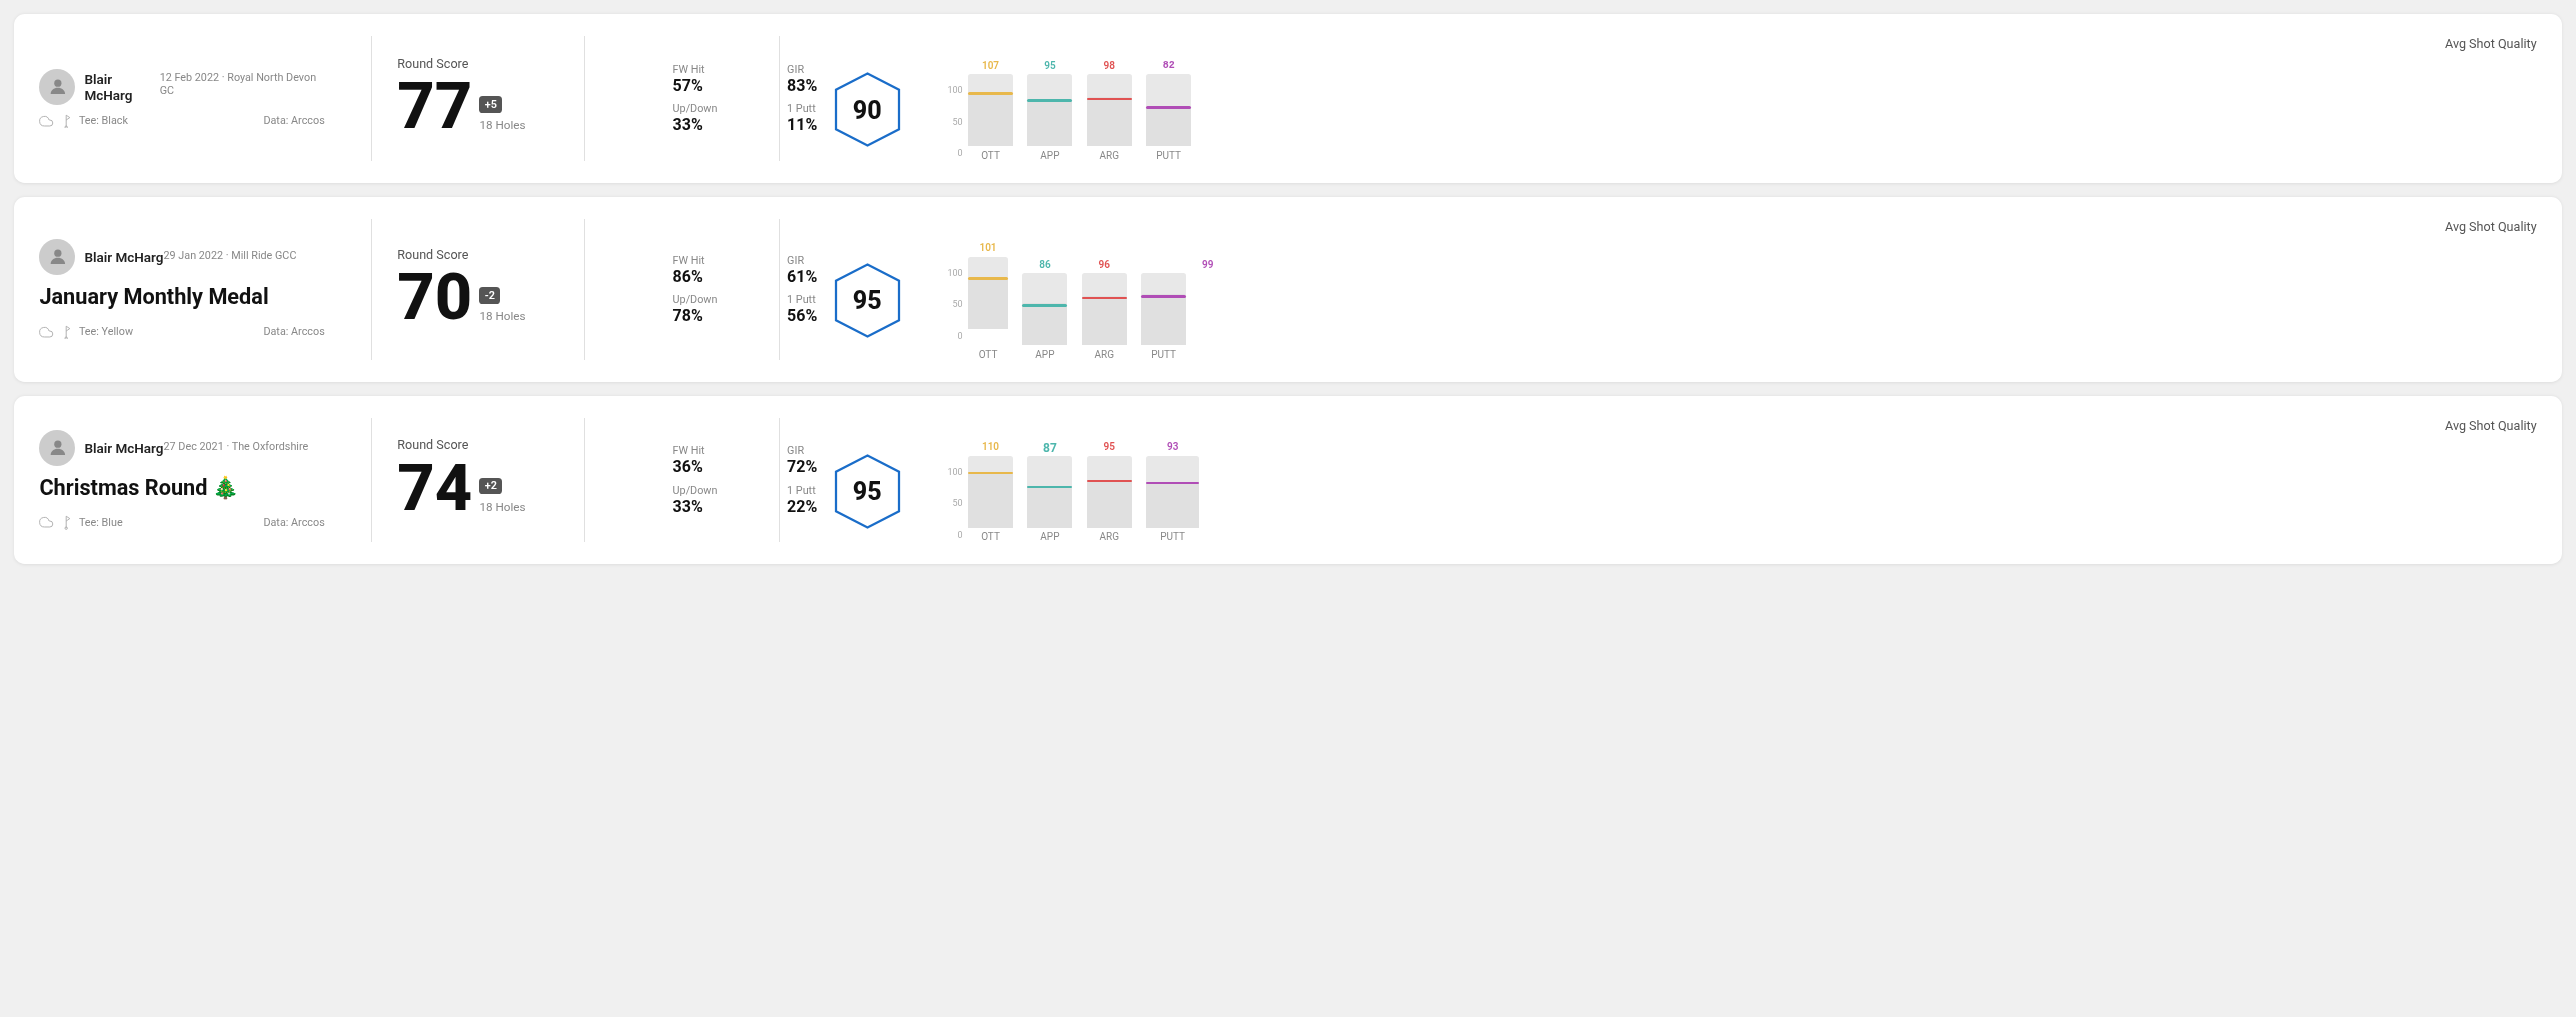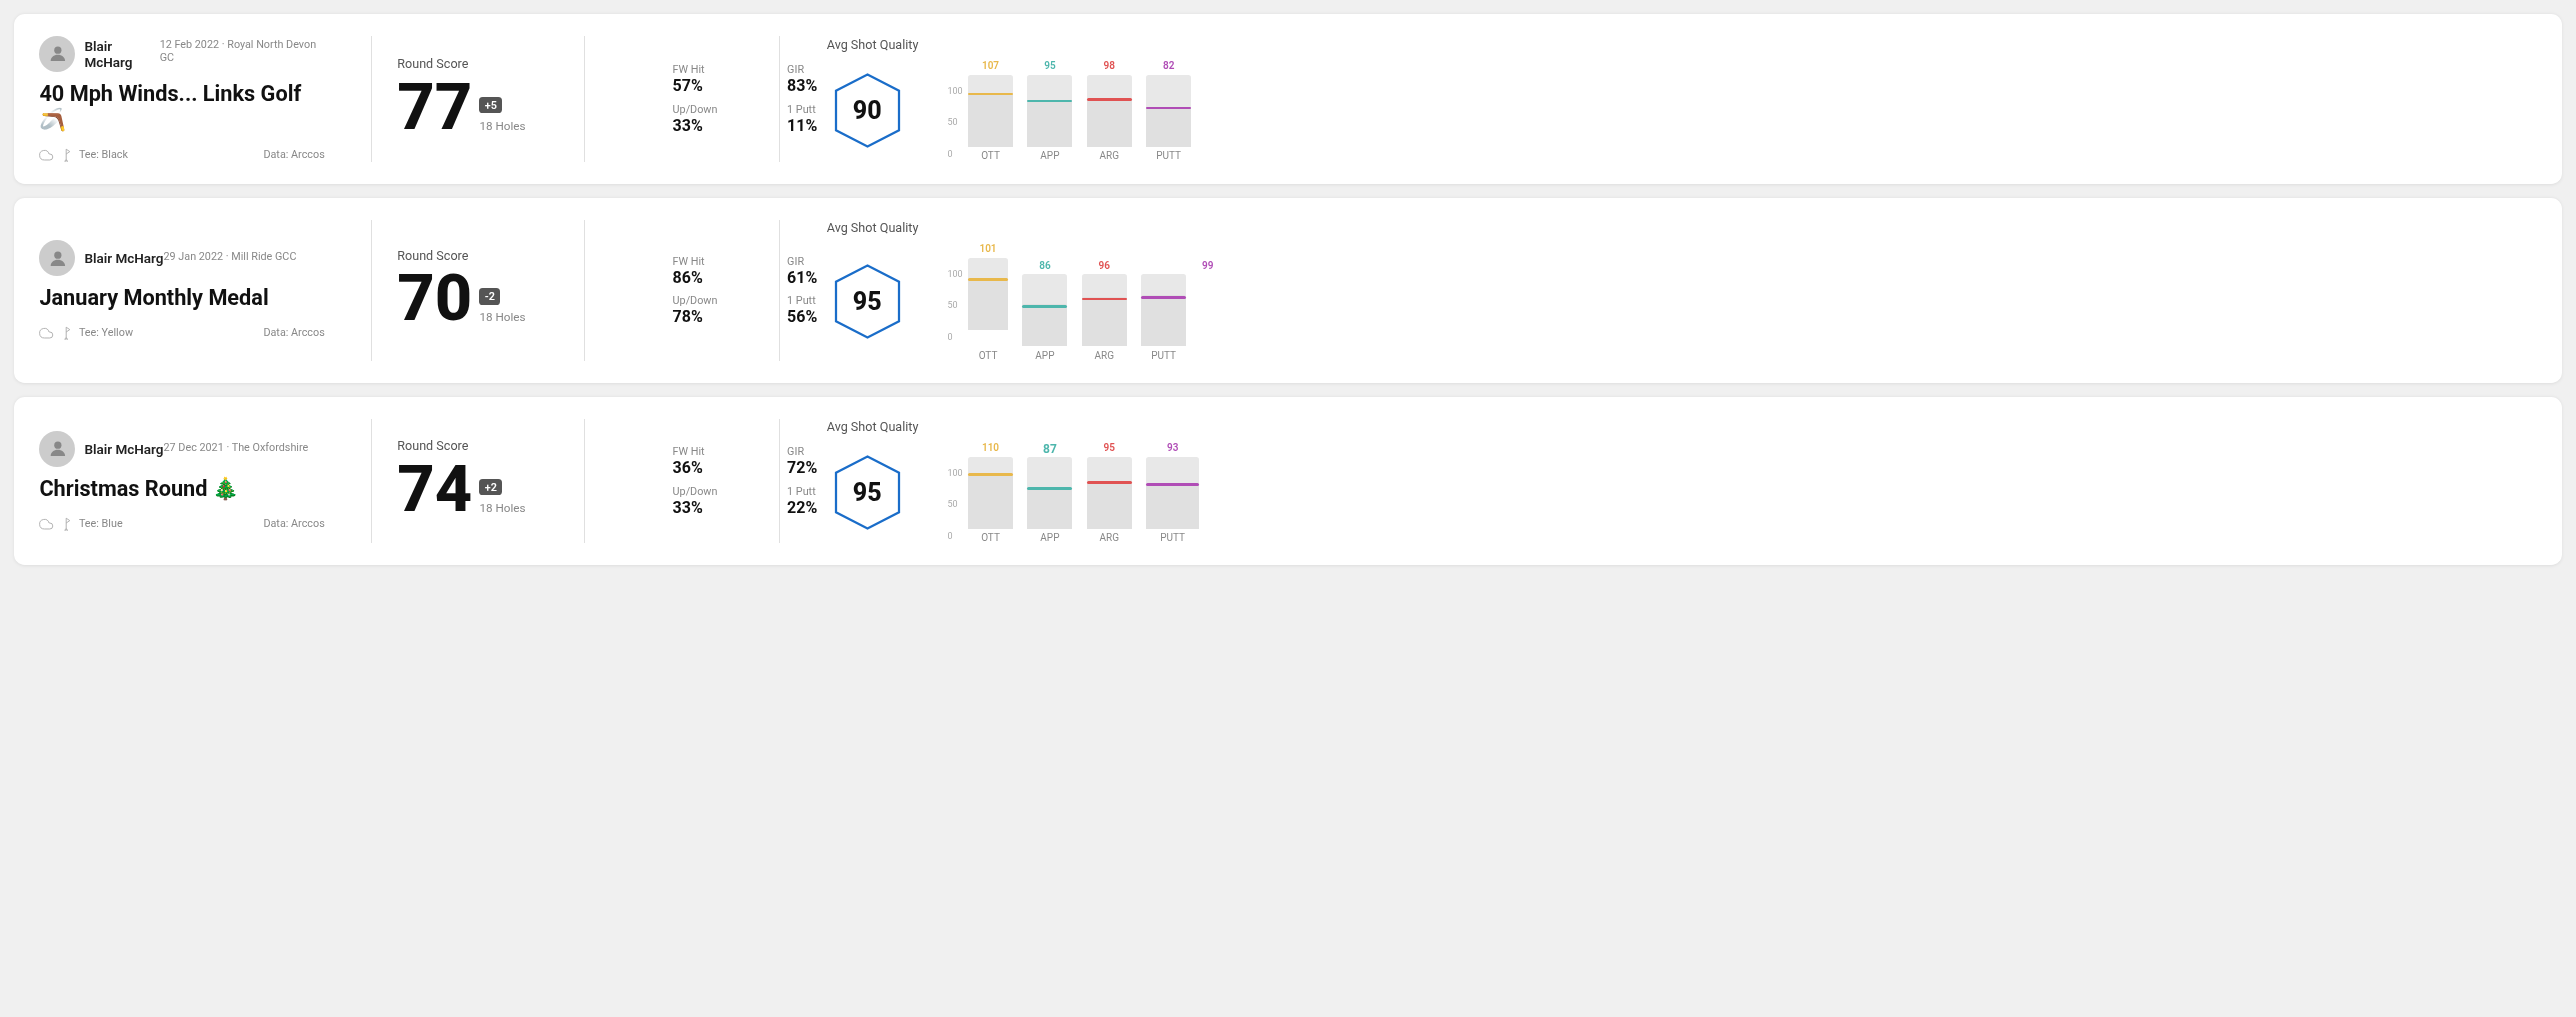--- a/index.html
+++ b/index.html
@@ -101,20 +101,21 @@
       display: grid;
       grid-template-columns: 1fr 1fr;
       gap: 7.2px 21.7px;
     }
     .stat-item { display: flex; flex-direction: column; margin-left: 48px; }
     .stat-label { font-size: 10.8px; color: #888; }
     .stat-value { font-size: 16px; font-weight: 700; color: #111; }
     .chart-section {
       flex: 1;
       padding-left: 21.7px;
+      text-align: right;
     }
     .chart-title { font-size: 12.6px; color: #555; margin-bottom: 7.2px; }
     .hexagon-container {
       display: flex;
       align-items: center;
       justify-content: center;
       margin-right: 21.7px;
     }
     .hexagon {
       position: relative;
@@ -175,21 +176,20 @@
           <svg viewBox="0 0 24 24" fill="#aaa">
               <circle cx="12" cy="8" r="4"></circle>
               <path d="M4 20c0-4 3.6-7 8-7s8 3 8 7"></path>
             </svg>
         </div>
         <div class="user-details">
           <span class="user-name">Blair McHarg</span>
           <span class="user-meta">12 Feb 2022 · Royal North Devon GC</span>
         </div>
       </div>
-      <div class="round-title">40 Mph Winds... Links Golf 🪃</div>
       <div class="footer-info">
         <div class="tee-info">
           <svg width="14.4" height="14.4" viewBox="0 0 24 24" fill="none" stroke="#aaa" stroke-width="1.5">
               <path d="M18 10h-1.26A8 8 0 1 0 9 20h9a5 5 0 0 0 0-10z"></path>
             </svg>
           <svg width="14.4" height="14.4" viewBox="0 0 24 24" fill="none" stroke="#aaa" stroke-width="1.5">
               <line x1="12" y1="2" x2="12" y2="22"></line>
               <path d="M12 2l6 4-6 4"></path>
               <circle cx="12" cy="22" r="2"></circle>
             </svg>
@@ -278,21 +278,21 @@
         <div style="position:relative; height:72px; width:45px; margin-bottom:3.6px;">
           <span style="position:absolute; top:-14.4px; left:50%; transform:translateX(-50%); font-size:10px; font-weight:600; color:#e05252; white-space:nowrap;">98</span>
           <div style="position:absolute; bottom:0; left:0; right:0; height:72px; background:#e8e8e8; border-radius:2.7px;"></div>
           <div style="position:absolute; bottom:0; left:0; right:0; height:49px; background:#e0e0e0; border-radius:2.7px 2.7px 0 0;"></div>
           <div style="position:absolute; top:23.5px; left:0; right:0; height:2.7px; background:#e05252; border-radius:2.7px;"></div>
         </div>
         <span style="font-size:10px; color:#888;">ARG</span>
       </div>
       <div class="bar-col">
         <div style="position:relative; height:72px; width:45px; margin-bottom:3.6px;">
-          <span style="position:absolute; top:-14.4px; left:50%; transform:translateX(-50%); font-size:10px; font-weight:600; color:#b04db6; white-space:nowrap;">82</span>
+          <span style="position:absolute; top:-14.4px; left:50%; transform:translateX(-50%); font-size:10px; font-weight:600; color:#b04db6; white-space:nowrap;font-family:Liberation Mono, monospace;">82</span>
           <div style="position:absolute; bottom:0; left:0; right:0; height:72px; background:#e8e8e8; border-radius:2.7px;"></div>
           <div style="position:absolute; bottom:0; left:0; right:0; height:40px; background:#e0e0e0; border-radius:2.7px 2.7px 0 0;"></div>
           <div style="position:absolute; top:32px; left:0; right:0; height:2.7px; background:#b04db6; border-radius:2.7px;"></div>
         </div>
         <span style="font-size:10px; color:#888;">PUTT</span>
       </div>
               </div>
             </div>
         </div>
       </div>

